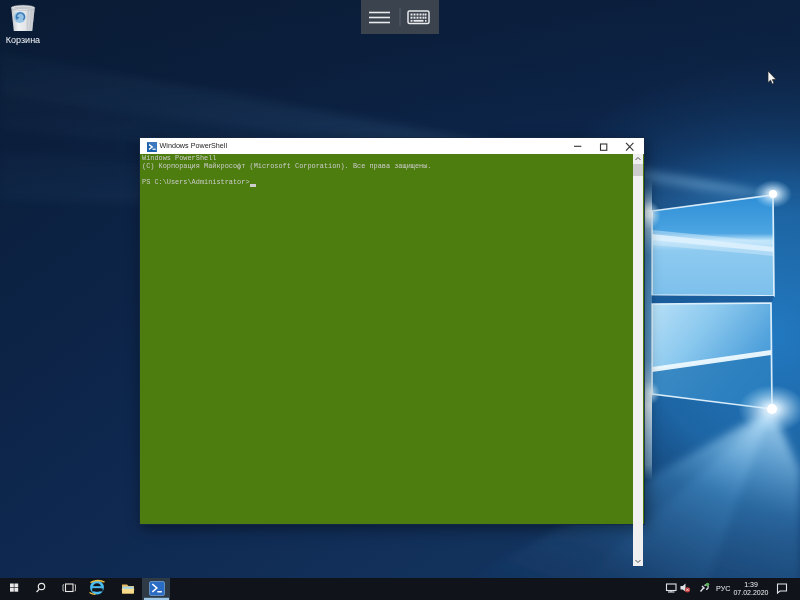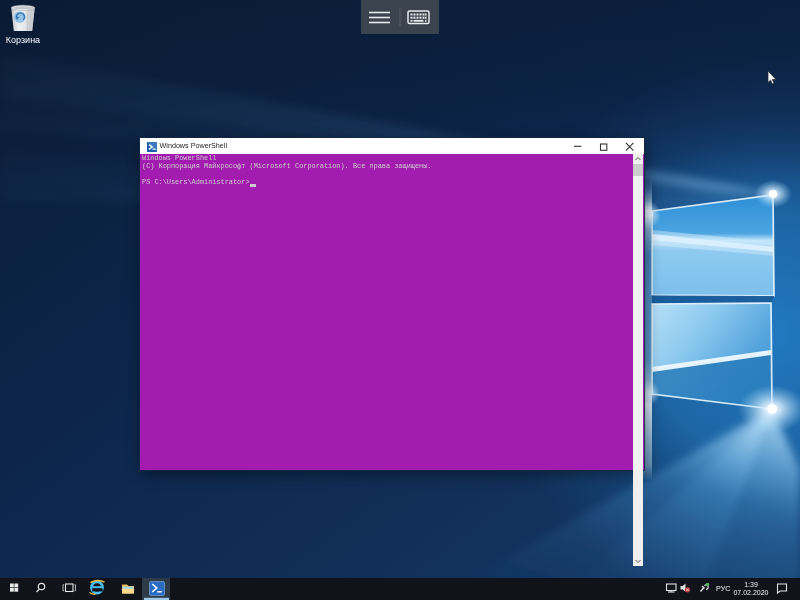--- a/index.html
+++ b/index.html
@@ -171,21 +171,21 @@
       <rect x="55.5" y="16.7" width="2" height="2"></rect>
       <rect x="58.5" y="16.7" width="2" height="2"></rect>
       <rect x="61.5" y="16.7" width="2" height="2"></rect>
       <rect x="64" y="16.7" width="1.5" height="2"></rect>
     <rect x="52.5" y="19.9" width="10" height="1.8"></rect>
     <rect x="49.5" y="19.9" width="2" height="1.8"></rect>
       <rect x="64" y="19.9" width="1.5" height="1.8"></rect>
   </g>
 </svg>
 
-<div class="abs" style="left:140px;top:137.8px;width:504px;height:332px;background:#a21caf;transform:translateZ(0);box-shadow:0 0 0 1px rgba(20,40,70,0.85), 2px 4px 14px rgba(0,0,0,0.45);">
+<div class="abs" style="left:140px;top:137.8px;width:504px;height:386px;background:#4d7c0f;transform:translateZ(0);box-shadow:0 0 0 1px rgba(20,40,70,0.85), 2px 4px 14px rgba(0,0,0,0.45);">
 
   <div class="abs" style="left:0px;top:0px;width:504px;height:16.5px;background:#ffffff;">
     <svg class="abs" style="left:7px;top:3.8px" width="10" height="10" viewBox="0 0 10 10">
       <rect x="0" y="0" width="10" height="10" fill="#1b5faa"></rect>
       <polygon points="0,0 10,0 10,10" fill="#3c78be"></polygon>
       <path d="M2,2.6 L5.2,5 L2,7.4" fill="none" stroke="#fff" stroke-width="1.4"></path>
       <rect x="5.4" y="6.6" width="3.2" height="1.2" fill="#fff"></rect>
     </svg>
     <span class="abs" style="left:19.5px;top:3.2px;font-size:7.2px;color:#222;">Windows PowerShell</span>
 

